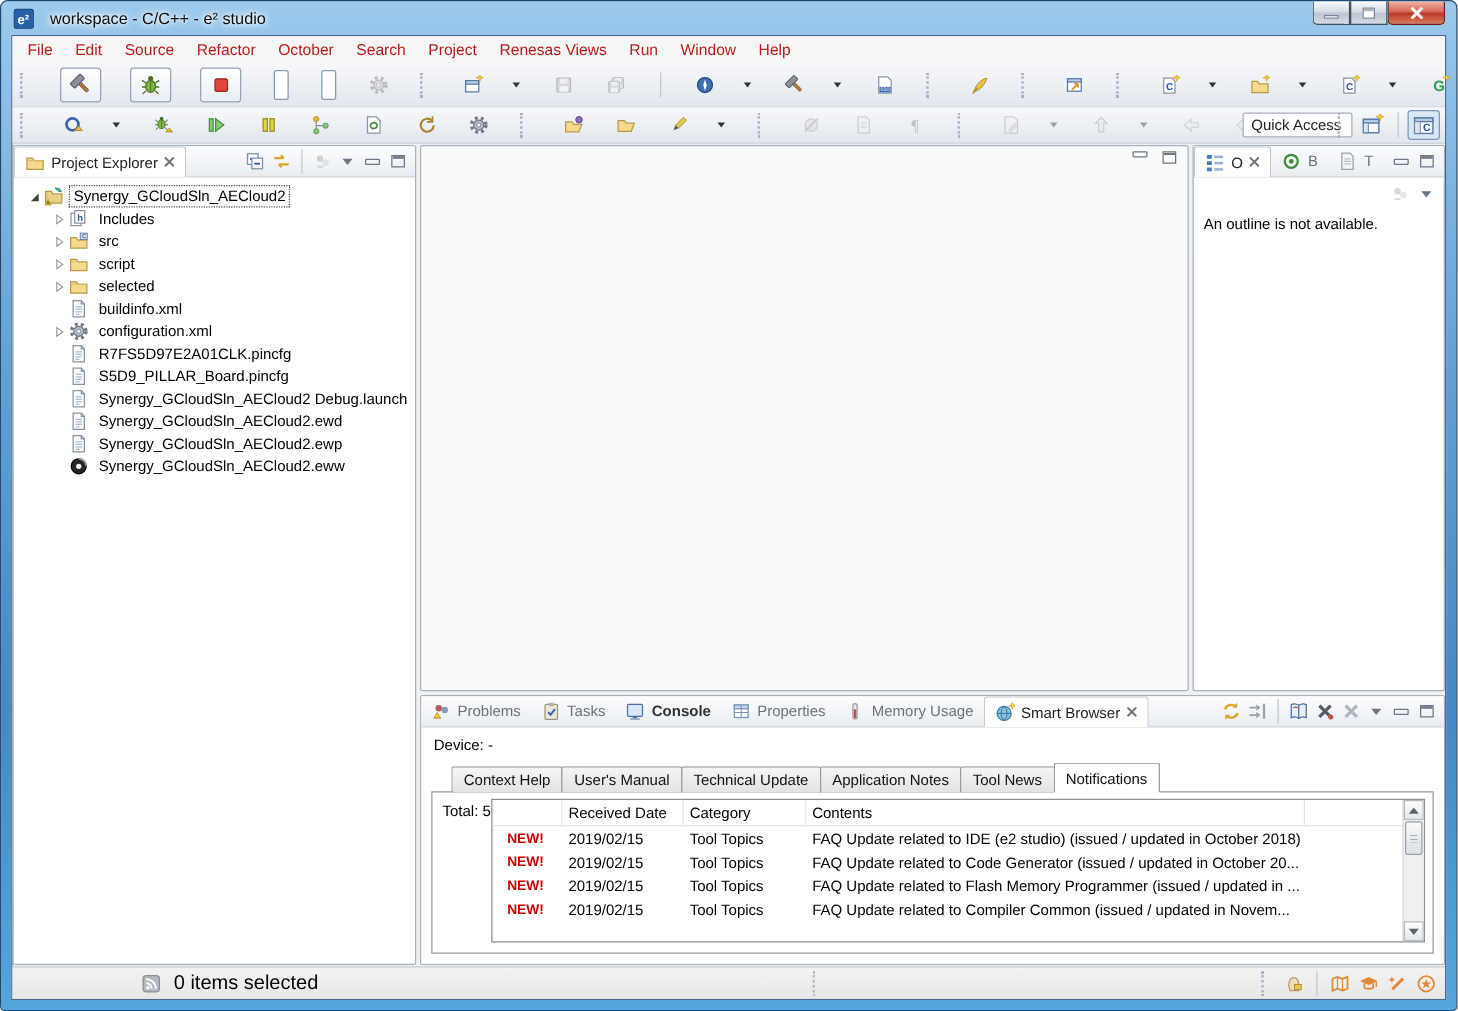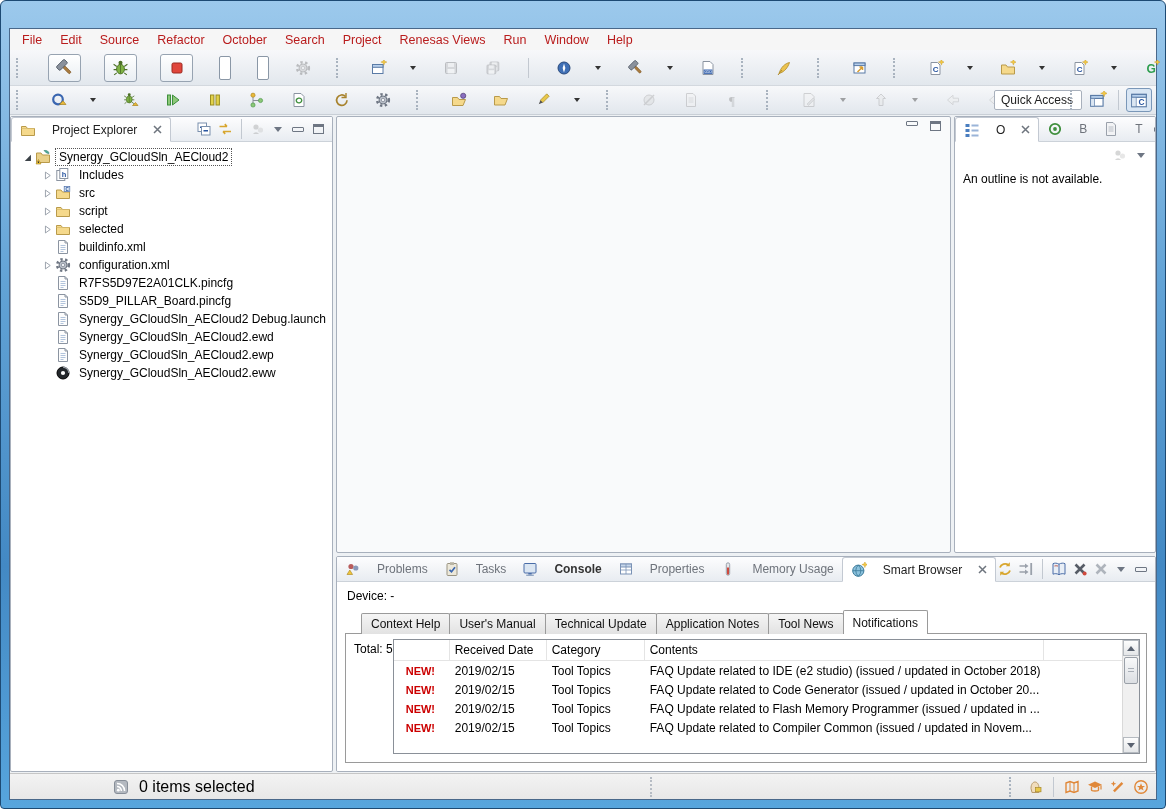--- a/index.html
+++ b/index.html
@@ -36,21 +36,21 @@
 .pbtn{width:26px;height:24px;display:flex;align-items:center;justify-content:center;border:1px solid transparent;border-radius:3px}
 .pbtn.active{border-color:#7a97b8;background:#d9e6f4}
 
 .main{flex:1;position:relative}
 .panel{position:absolute;border:1px solid #a8b0bc;border-radius:2px;background:#fff;overflow:hidden;display:flex;flex-direction:column}
 .pe{left:0;top:1px;width:323px;bottom:1px}
 .ed{left:326px;top:1px;width:615px;height:437px;background:#f9fafb}
 .ol{left:944px;top:1px;right:0;height:437px}
 .bp{left:326px;top:441px;right:0;bottom:1px}
 .vhead{height:25px;background:linear-gradient(#fdfdfe,#e8ecf1);border-bottom:1px solid #ccd2d9;display:flex;align-items:stretch;position:relative;flex:none}
-.vtab{display:flex;align-items:center;gap:16px;padding:0 8px;font-size:12px;color:#6e737b;white-space:nowrap}
+.vtab{display:flex;align-items:center;gap:5px;padding:0 8px;font-size:12px;color:#6e737b;white-space:nowrap}
 .vtab.active{background:#fff;border:1px solid #c3c9d2;border-bottom:1px solid #fff;margin-bottom:-1px;border-radius:3px 3px 0 0;color:#222}
 .vtab .ticon{width:16px;height:16px;flex:none}
 .vtab .ticon svg{width:16px;height:16px;display:block}
 .xclose{width:9px;height:9px;flex:none}
 .vtools{margin-left:auto;display:flex;align-items:center;gap:3px;padding-right:5px}
 .vmenu{width:0;height:0;border-left:4px solid transparent;border-right:4px solid transparent;border-top:5px solid #6e7683;margin:0 4px}
 .mini{width:12px;height:5px;border:1px solid #6e7683;border-radius:1px;margin:0 3px}
 .maxi{width:11px;height:10px;border:1px solid #6e7683;box-shadow:inset 0 2px 0 #6e7683;margin:0 3px}
 
 .tree{padding-top:6px;font-size:12px;color:#000;overflow:hidden;flex:1}
@@ -419,20 +419,39 @@
 <symbol id="s-perspc" viewBox="0 0 16 16">
         <rect x="1.5" y="3" width="13" height="11" fill="#fff" stroke="#5a7ba6"></rect>
         <rect x="1.5" y="3" width="13" height="2.6" fill="#b8d0ec" stroke="#5a7ba6"></rect>
         <rect x="1.5" y="5.6" width="4" height="8.4" fill="#dbe6f2" stroke="#5a7ba6" stroke-width=".6"></rect>
         <text x="7.5" y="12.5" font-size="7.5" font-weight="bold" fill="#2855a0" font-family="sans-serif">C</text>
       </symbol>
 </defs>
 </svg>
 
 <div class="frame">
+  <div class="titlebar">
+    <svg class="ti" width="16" height="16">
+        <use href="#s-e2logo"></use>
+      </svg>
+    <span class="title">workspace - C/C++ - e² studio</span>
+    <div class="winbtns">
+      <div class="wbtn first">
+          <span class="g-min"></span>
+        </div>
+      <div class="wbtn">
+          <span class="g-max"></span>
+        </div>
+      <div class="wbtn close">
+          <svg width="11" height="11" viewBox="0 0 9 9">
+            <path d="M1 1 L8 8 M8 1 L1 8" stroke="#fff" stroke-width="2"></path>
+          </svg>
+        </div>
+    </div>
+  </div>
 
   <div class="client">
 
     <div class="menubar">
       <span class="mitem">File</span>
       <span class="mitem">Edit</span>
       <span class="mitem">Source</span>
       <span class="mitem">Refactor</span>
       <span class="mitem">October</span>
       <span class="mitem">Search</span>

